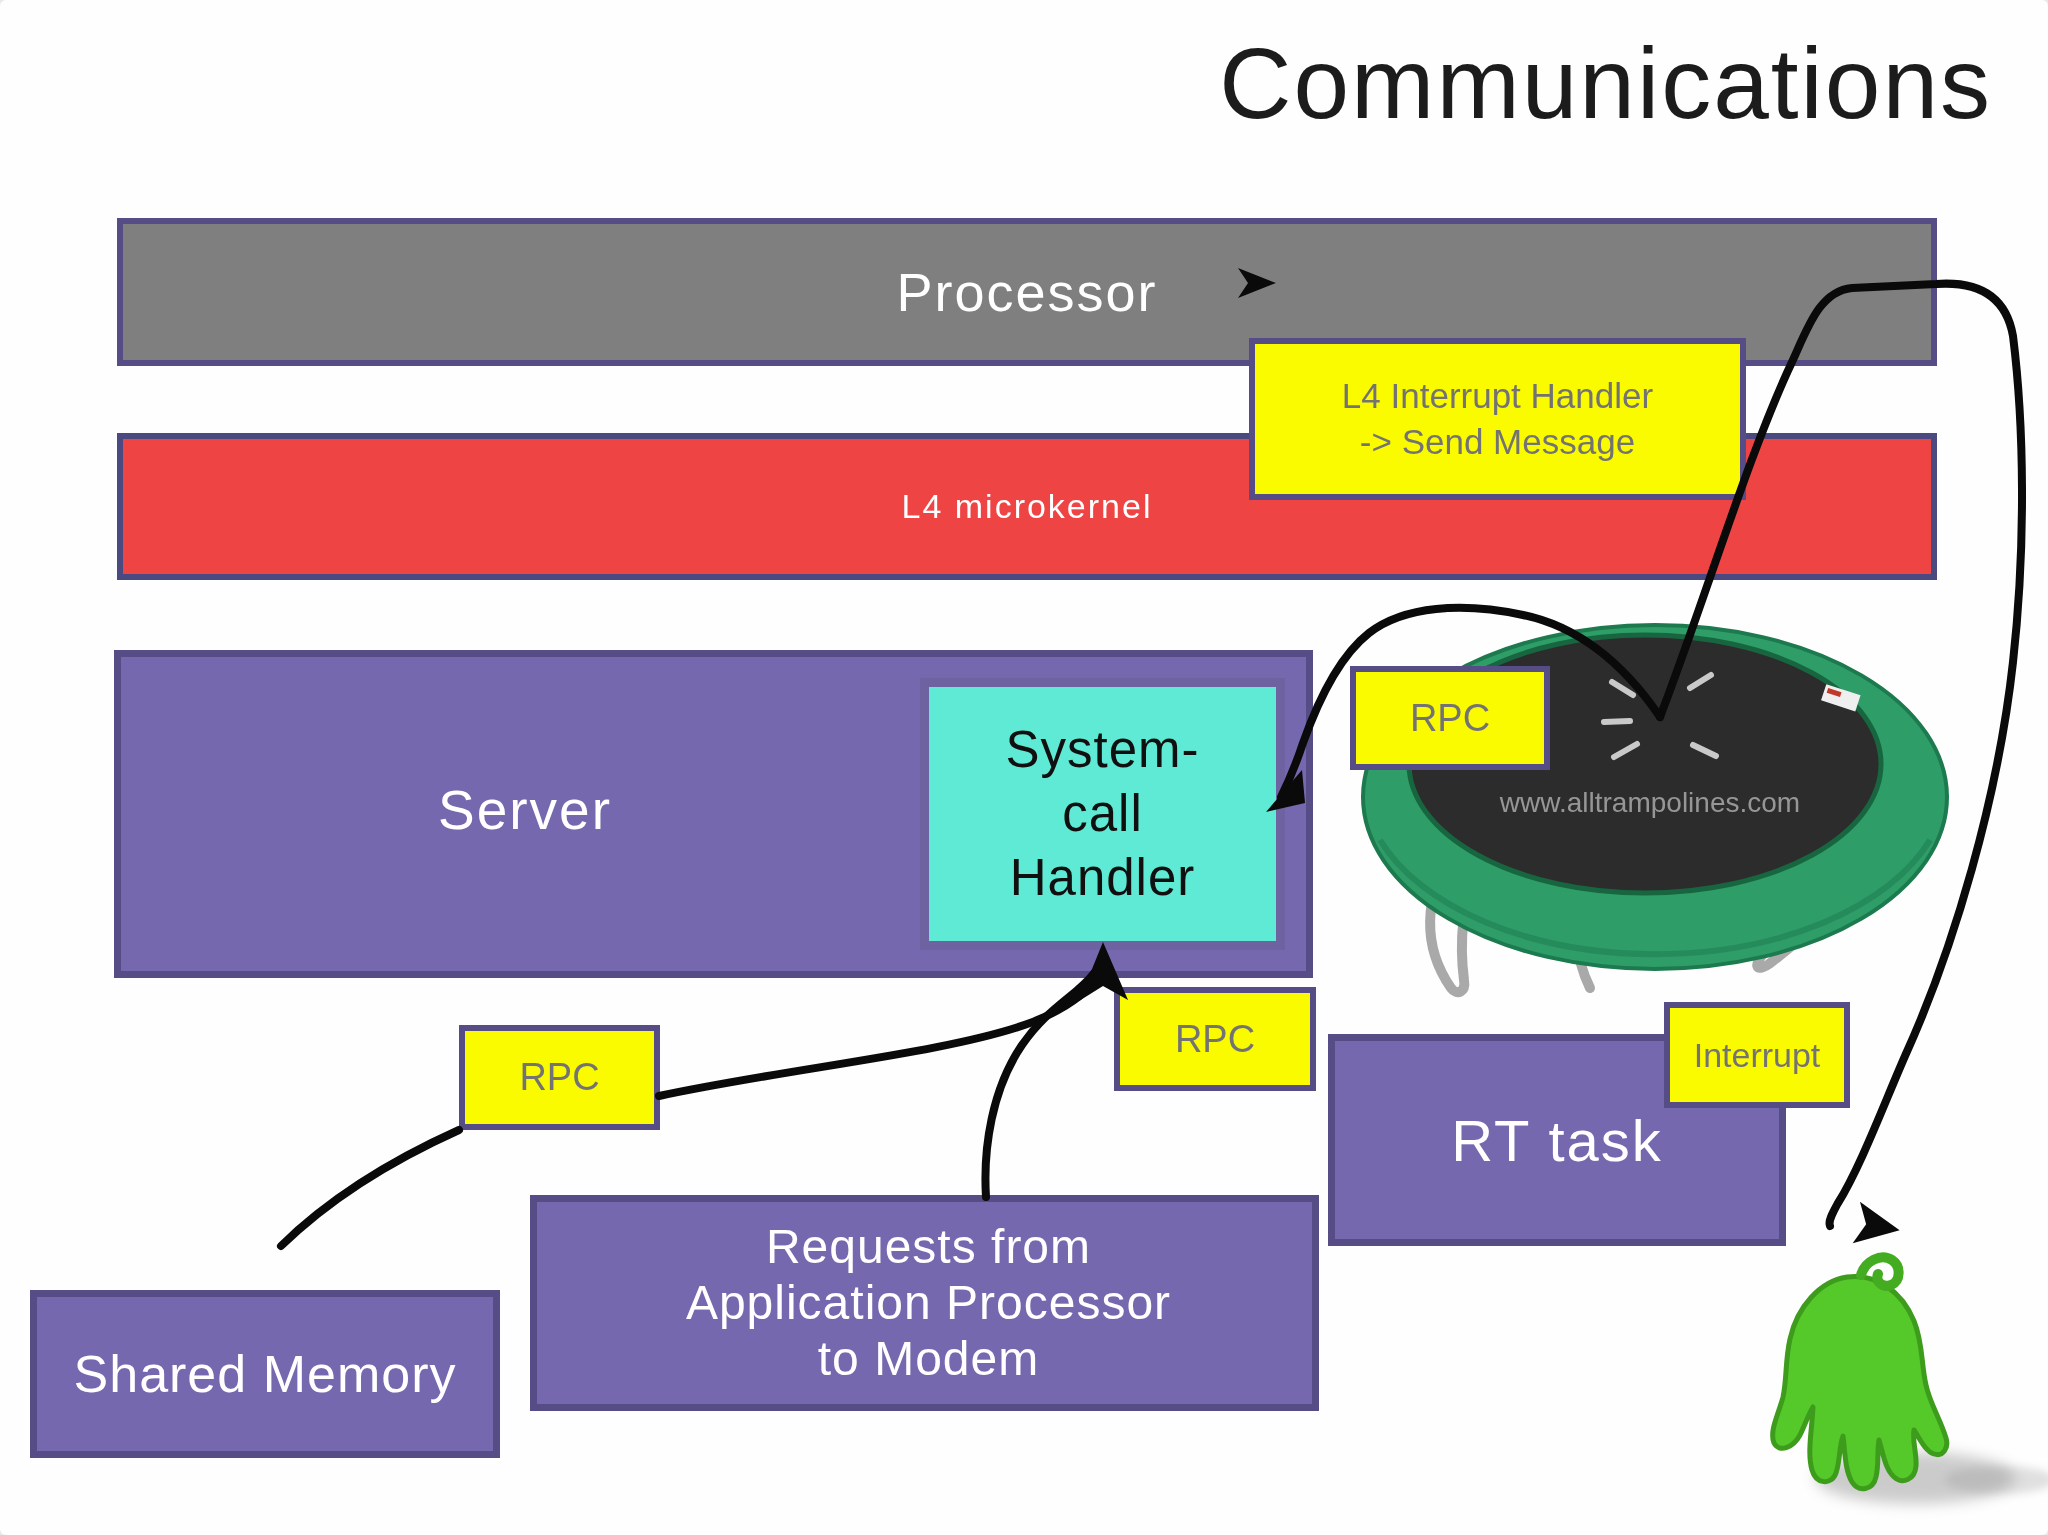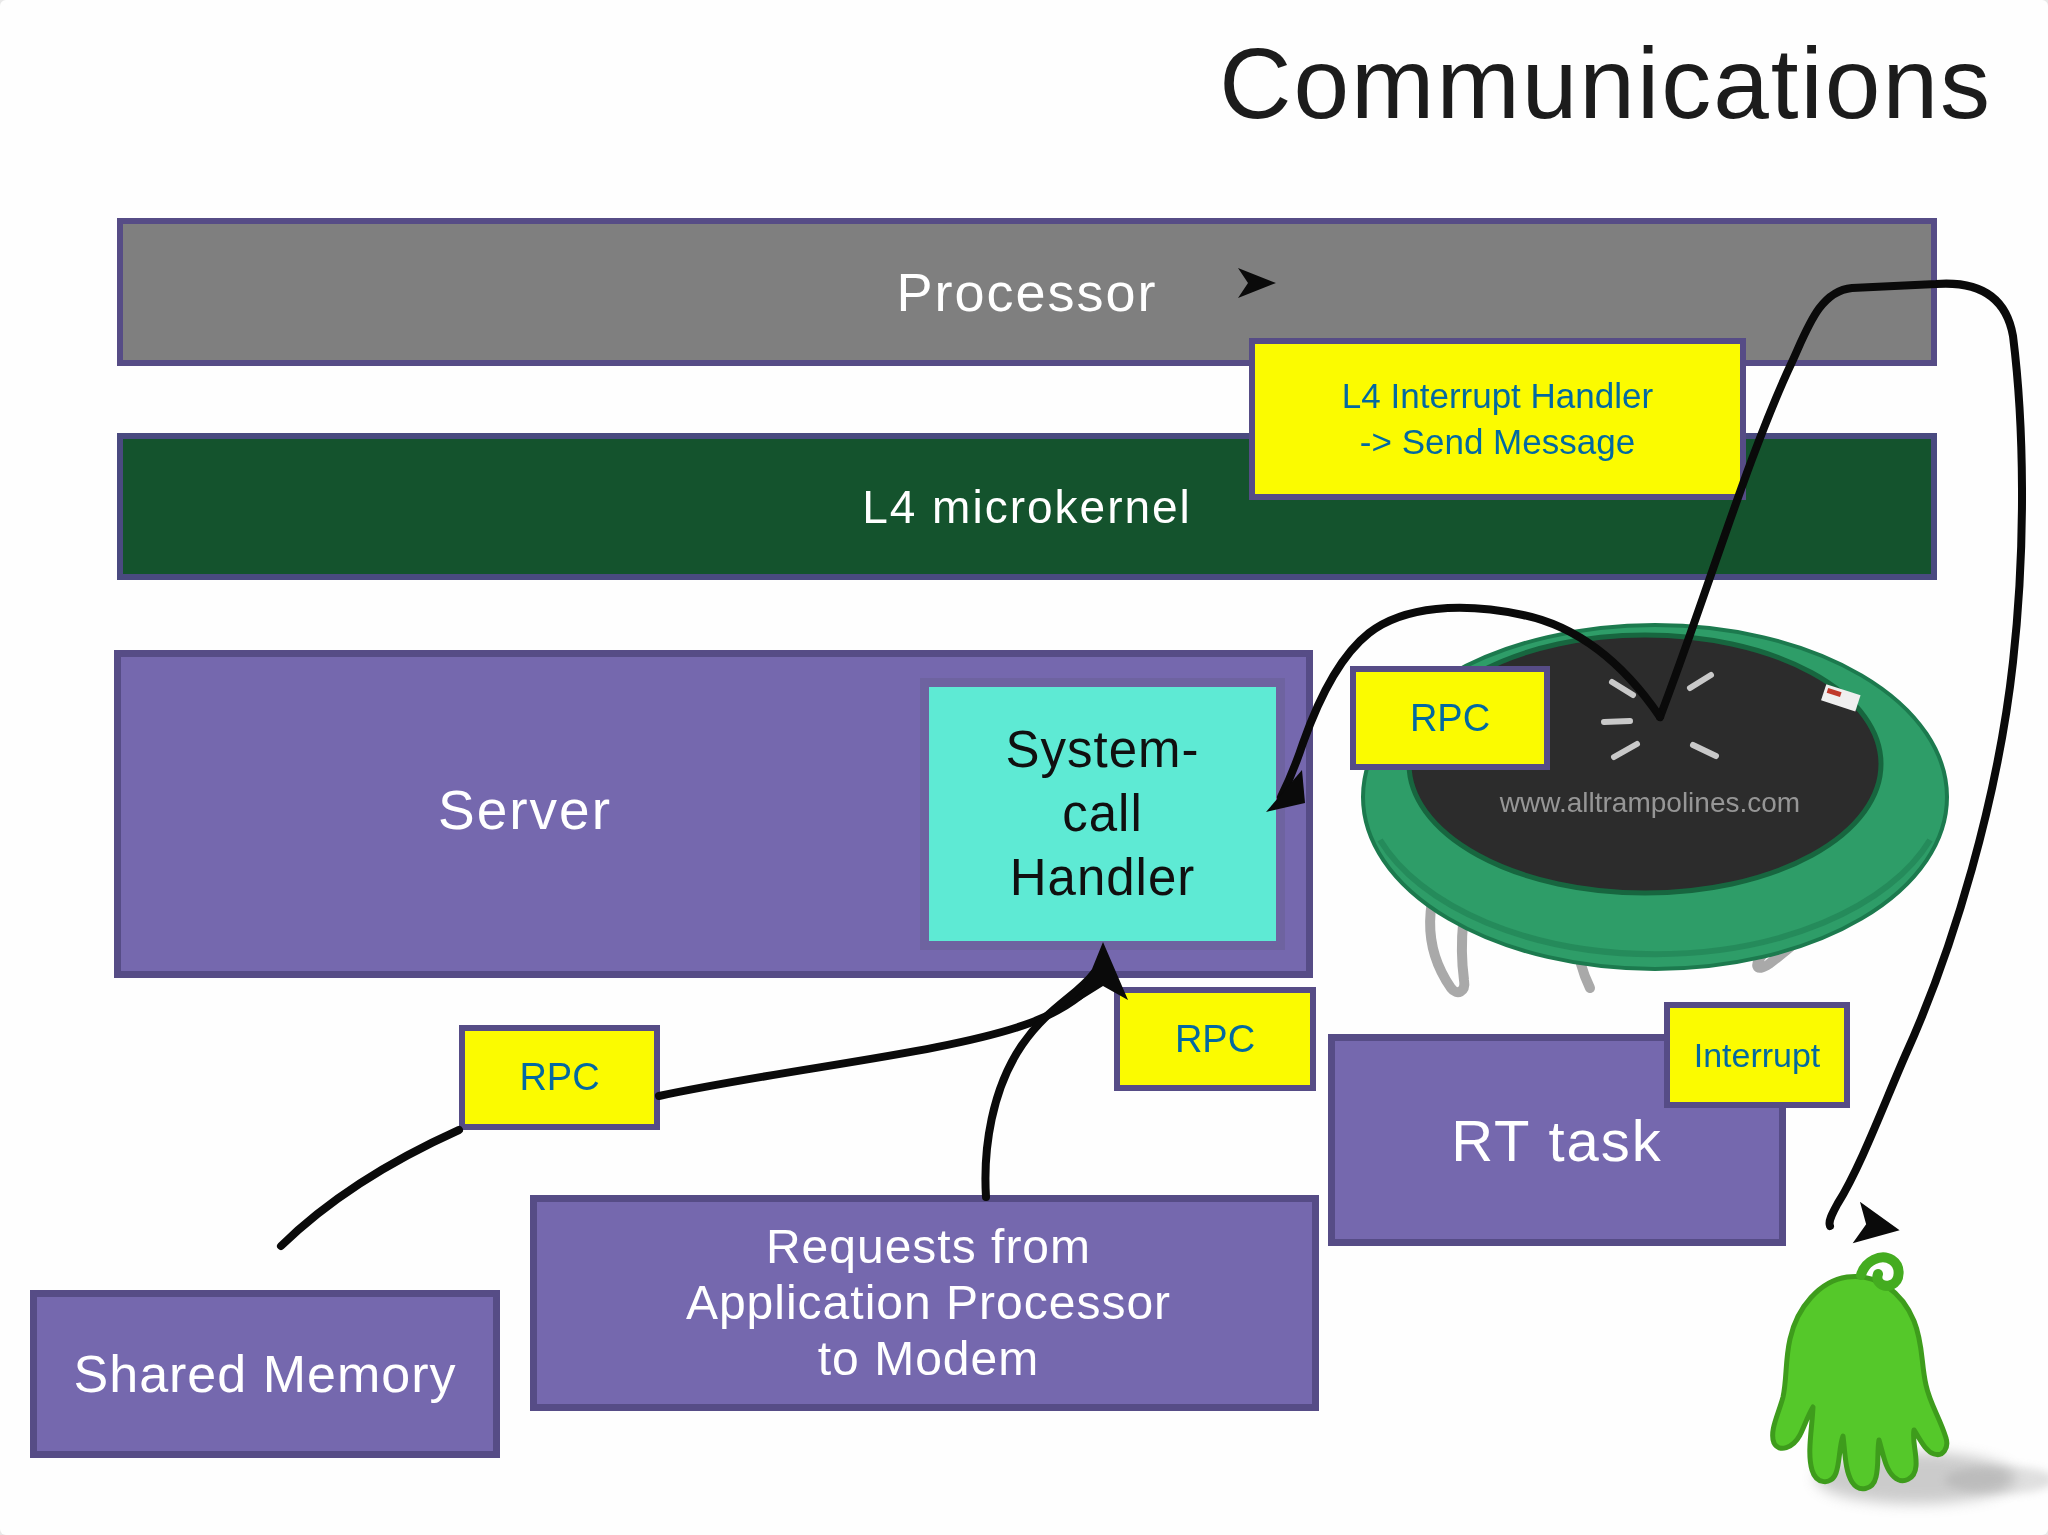--- a/index.html
+++ b/index.html
@@ -14,33 +14,33 @@
     top:26px; right:56px; font-size:100px; font-weight:300; color:#1c1c1c;
     letter-spacing:2px; white-space:nowrap;
   }
 
   .bar-processor{
     left:117px; top:206px; width:1820px; height:148px;
     background:#7f7f7f; border:6px solid #564c86; color:#fff; font-size:54px; letter-spacing:2px;margin-top:12px;
   }
   .bar-microkernel{
     left:117px; top:433px; width:1820px; height:147px;
-    background:#14532d; border:6px solid #4a4a80; color:#fff; font-size:46px; letter-spacing:2px;
+    background:#ef4444; border:6px solid #4a4a80; color:#fff; font-size:34px; letter-spacing:2px;
   }
   .box-server{
     left:114px; top:650px; width:1199px; height:328px;
     background:#7568ae; border:7px solid #564c86; color:#fff; font-size:54px; letter-spacing:2px;
   }
   .server-label-wrap{left:130px; top:660px; width:790px; height:300px; color:#fff; font-size:55px; letter-spacing:2px;}
   .box-syscall{
     left:920px; top:678px; width:365px; height:272px;
     background:#5eead4; border:9px solid #6e63a0; color:#101010; font-size:51px; line-height:64px; letter-spacing:1px;
   }
   .callout{
-    background:#fbfb00; border:6px solid #564c86; color:#0369a1;
+    background:#fbfb00; border:6px solid #564c86; color:#737373;
   }
   .co-int-handler{ left:1249px; top:338px; width:497px; height:162px; font-size:35px; line-height:46px;}
   .co-rpc-tramp{ left:1350px; top:666px; width:200px; height:104px; font-size:38px;}
   .co-rpc-server{ left:1114px; top:987px; width:202px; height:104px; font-size:38px;}
   .co-rpc-shared{ left:459px; top:1025px; width:201px; height:105px; font-size:38px;}
   .co-interrupt{ left:1664px; top:1002px; width:186px; height:106px; font-size:34px;text-align:right;}
 
   .box-rt{
     left:1328px; top:1034px; width:458px; height:212px;
     background:#7568ae; border:7px solid #564c86; color:#fff; font-size:58px; letter-spacing:2px;

